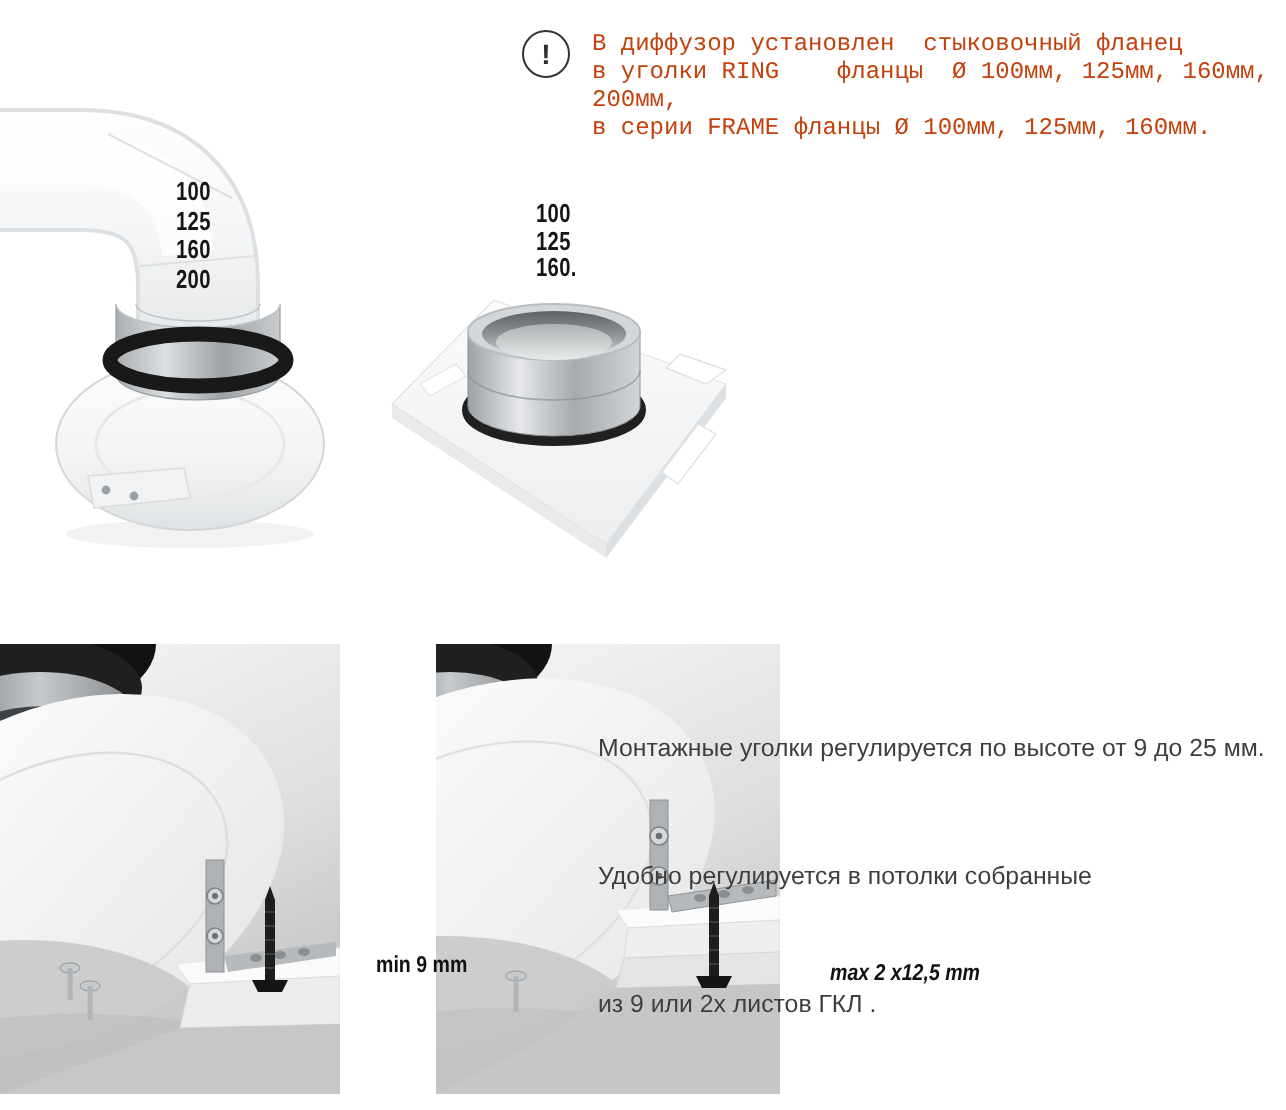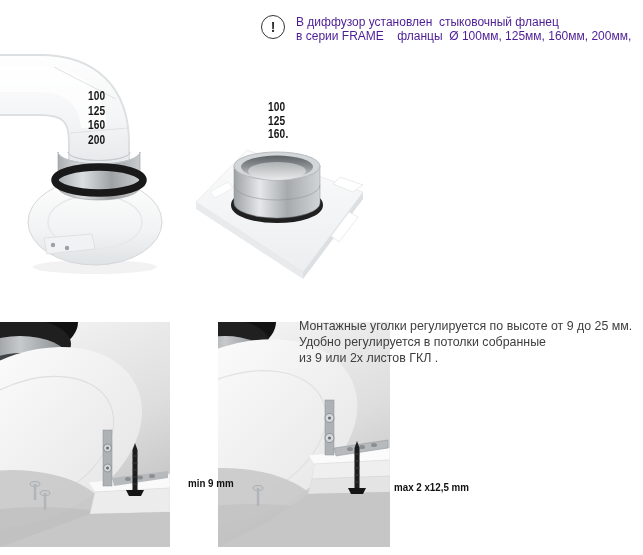--- a/index.html
+++ b/index.html
@@ -8,39 +8,39 @@
     font-family:"Liberation Sans", sans-serif;overflow:hidden;
   }
   .abs{position:absolute;}
   
   .warn-icon{
     position:absolute;left:261px;top:15px;width:22px;height:22px;
     border:1.6px solid #333;border-radius:50%;
     display:flex;align-items:center;justify-content:center;
     font-weight:bold;font-size:14px;color:#2d2d2d;line-height:1;
   }
-  .notice-text{position:absolute;left:296px;top:15px;width:345px;color:#4c1d95;}
+  .notice-text{position:absolute;left:296px;top:15px;width:345px;color:#c2410c;font-family:Liberation Mono, monospace;}
   .notice-text div{font-size:12px;line-height:14px;white-space:pre-wrap;}
   
   .mount-text{position:absolute;left:299px;top:319px;width:335px;color:#3e3e3e;}
-  .mount-text div{font-size:12.4px;line-height:15.8px;white-space:pre-wrap;}
+  .mount-text div{font-size:12.4px;line-height:15.8px;white-space:pre-wrap;margin-top:48px;}
   
   .sizes{position:absolute;color:#161616;font-weight:bold;}
   .sizes div{font-size:13px;}
   .sizes span{display:inline-block;transform:scaleX(0.78);transform-origin:0 50%;letter-spacing:0.2px;}
   #ring-sizes{left:88px;top:89px;}
   #ring-sizes div{line-height:14.6px;}
   #frame-sizes{left:268px;top:100px;}
   #frame-sizes div{line-height:13.7px;}
   .dim-label{
     position:absolute;font-weight:bold;font-size:11.5px;color:#111;white-space:nowrap;
   }
   .dim-label span{display:inline-block;transform:scaleX(0.85);transform-origin:0 50%;}
   #min-label{left:188px;top:477px;}
-  #max-label{left:394px;top:481px;}
+  #max-label{left:415px;top:481px;font-style:italic;}
   svg{display:block;}
 </style>
 </head>
 <body>
 
 <div id="canvas">
 
   <svg class="abs" style="left:0;top:27px" width="205" height="250" viewBox="0 0 205 250">
     <defs>
       <linearGradient id="pipeGrad" x1="0" y1="20" x2="0" y2="150" gradientUnits="userSpaceOnUse">
@@ -138,21 +138,22 @@
     <div><span>100</span></div>
     <div><span>125</span></div>
     <div><span>160.</span></div>
   </div>
 
   <div class="warn-icon">
     <span>!</span>
   </div>
   <div class="notice-text">
     <div>В диффузор установлен  стыковочный фланец</div>
-    <div>в серии FRAME    фланцы  Ø 100мм, 125мм, 160мм, 200мм,</div>
+    <div>в уголки RING    фланцы  Ø 100мм, 125мм, 160мм, 200мм,</div>
+    <div>в серии FRAME фланцы Ø 100мм, 125мм, 160мм.</div>
   </div>
 
   <svg class="abs" style="left:0;top:322px" width="170" height="225" viewBox="0 0 170 225">
     <defs>
       <linearGradient id="photoBg1" x1="0" y1="0" x2="0.35" y2="1">
         <stop offset="0" stop-color="#f6f6f6"></stop>
           <stop offset="0.6" stop-color="#dedede"></stop>
           <stop offset="1" stop-color="#c3c3c3"></stop>
       </linearGradient>
       <linearGradient id="coneGrad1" x1="0" y1="0" x2="0.6" y2="1">

